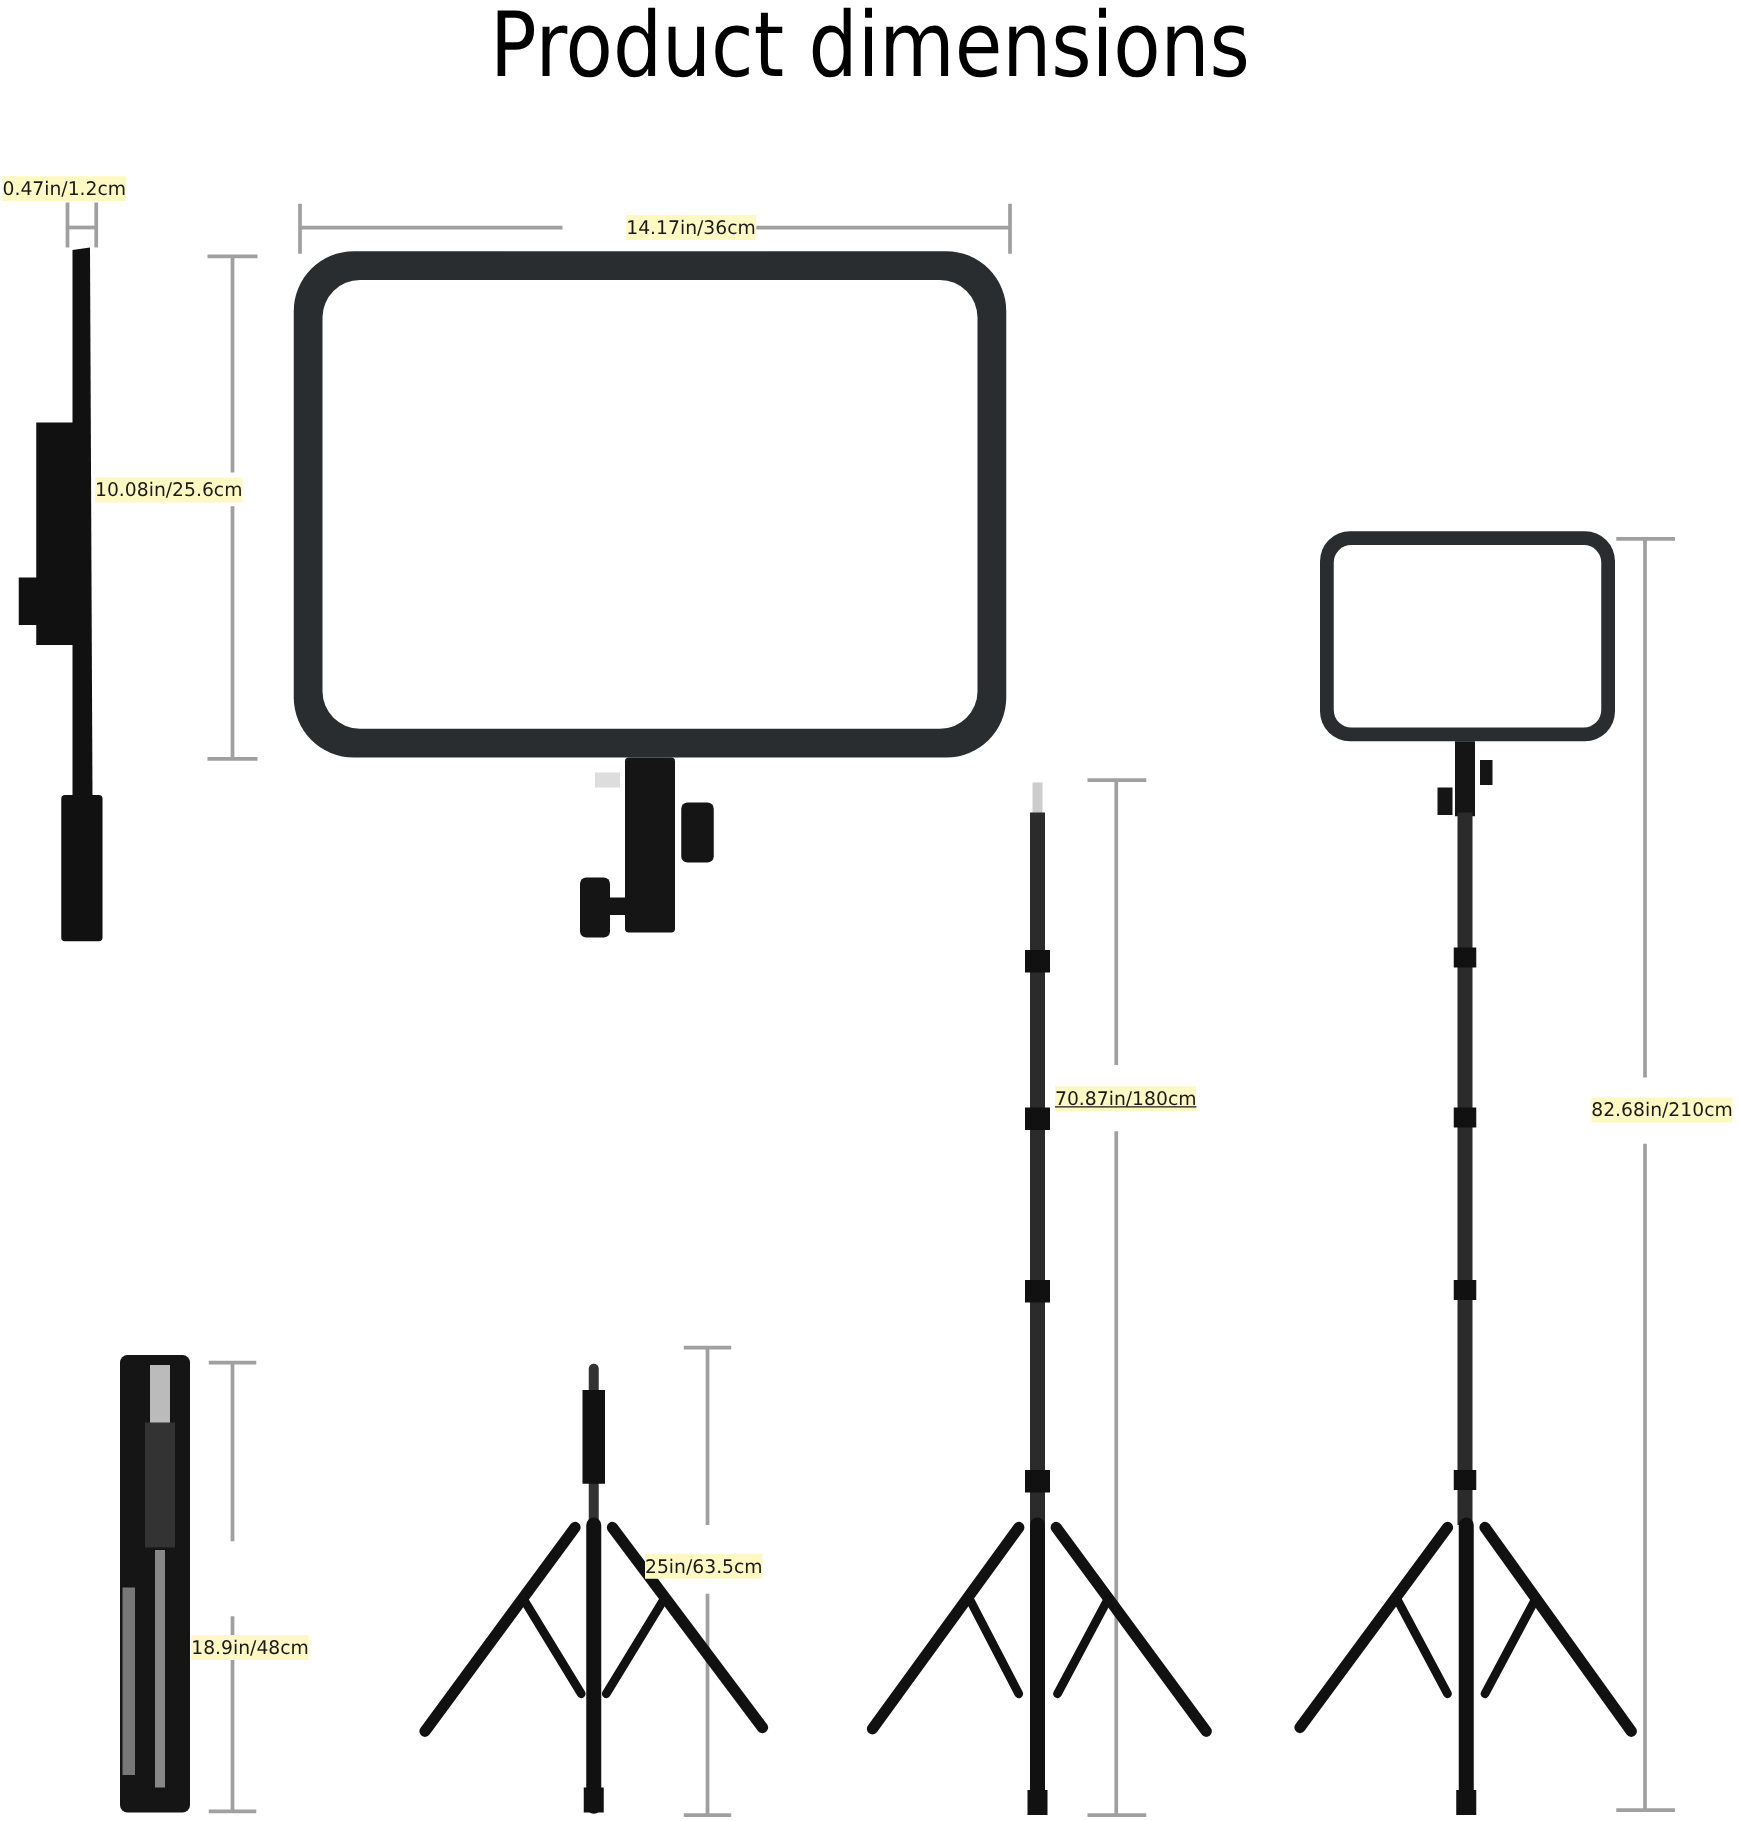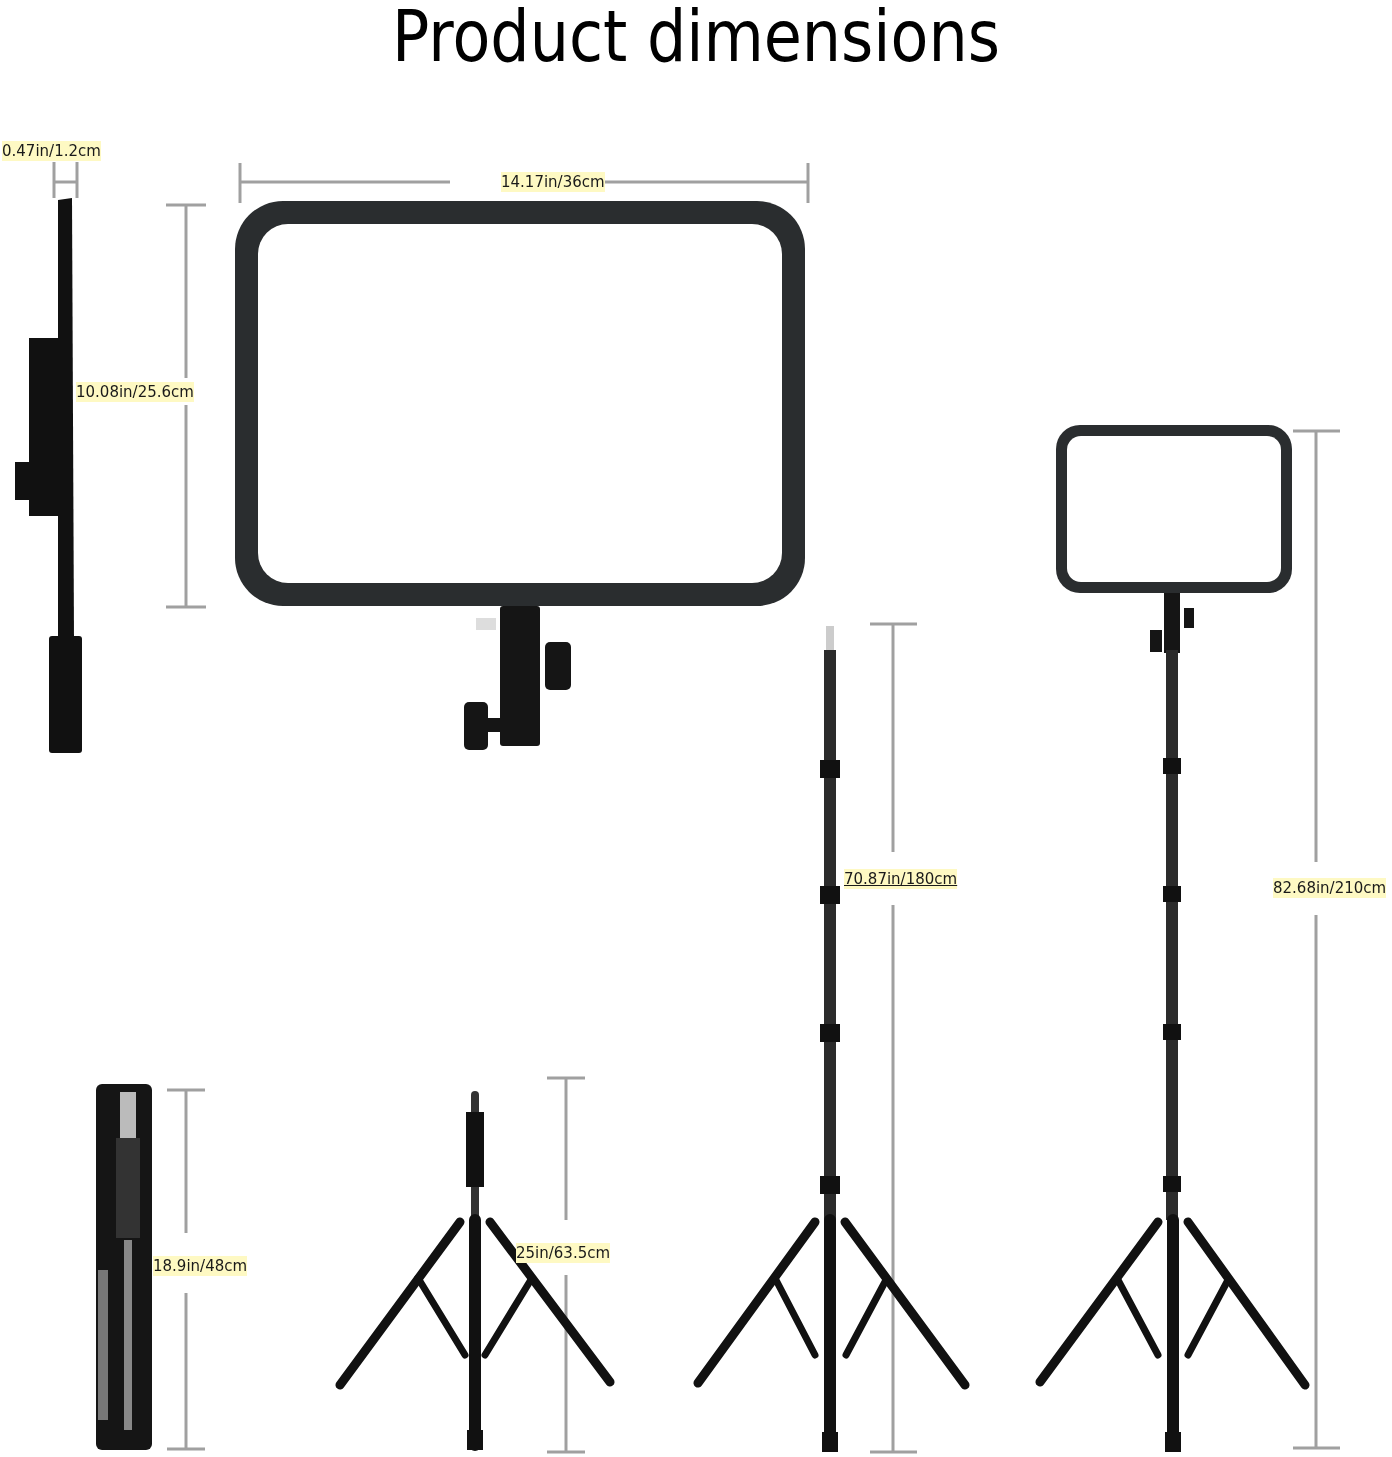--- a/index.html
+++ b/index.html
@@ -131,16 +131,16 @@
     <rect x="120" y="1092" width="16" height="50" fill="#bbb"></rect>
     <rect x="116" y="1138" width="24" height="100" fill="#333"></rect>
     <rect x="124" y="1240" width="8" height="190" fill="#888"></rect>
     <rect x="98" y="1270" width="10" height="150" fill="#777"></rect>
   </g>
 </svg>
 
 <div class="label" style="left:2px; top:141px;">0.47in/1.2cm</div>
 <div class="label" style="left:457px; top:172px;margin-left:44px;">14.17in/36cm</div>
 <div class="label" style="left:76px; top:382px;">10.08in/25.6cm</div>
-<div class="label" style="left:153px; top:1256px;">18.9in/48cm</div>
+<div class="label" style="left:153px; top:1308px;">18.9in/48cm</div>
 <div class="label" style="left:516px; top:1243px;">25in/63.5cm</div>
 <div class="label" style="left:844px; top:869px;text-decoration:underline;">70.87in/180cm</div>
 <div class="label" style="left:1273px; top:878px;">82.68in/210cm</div>
 
 </body></html>

